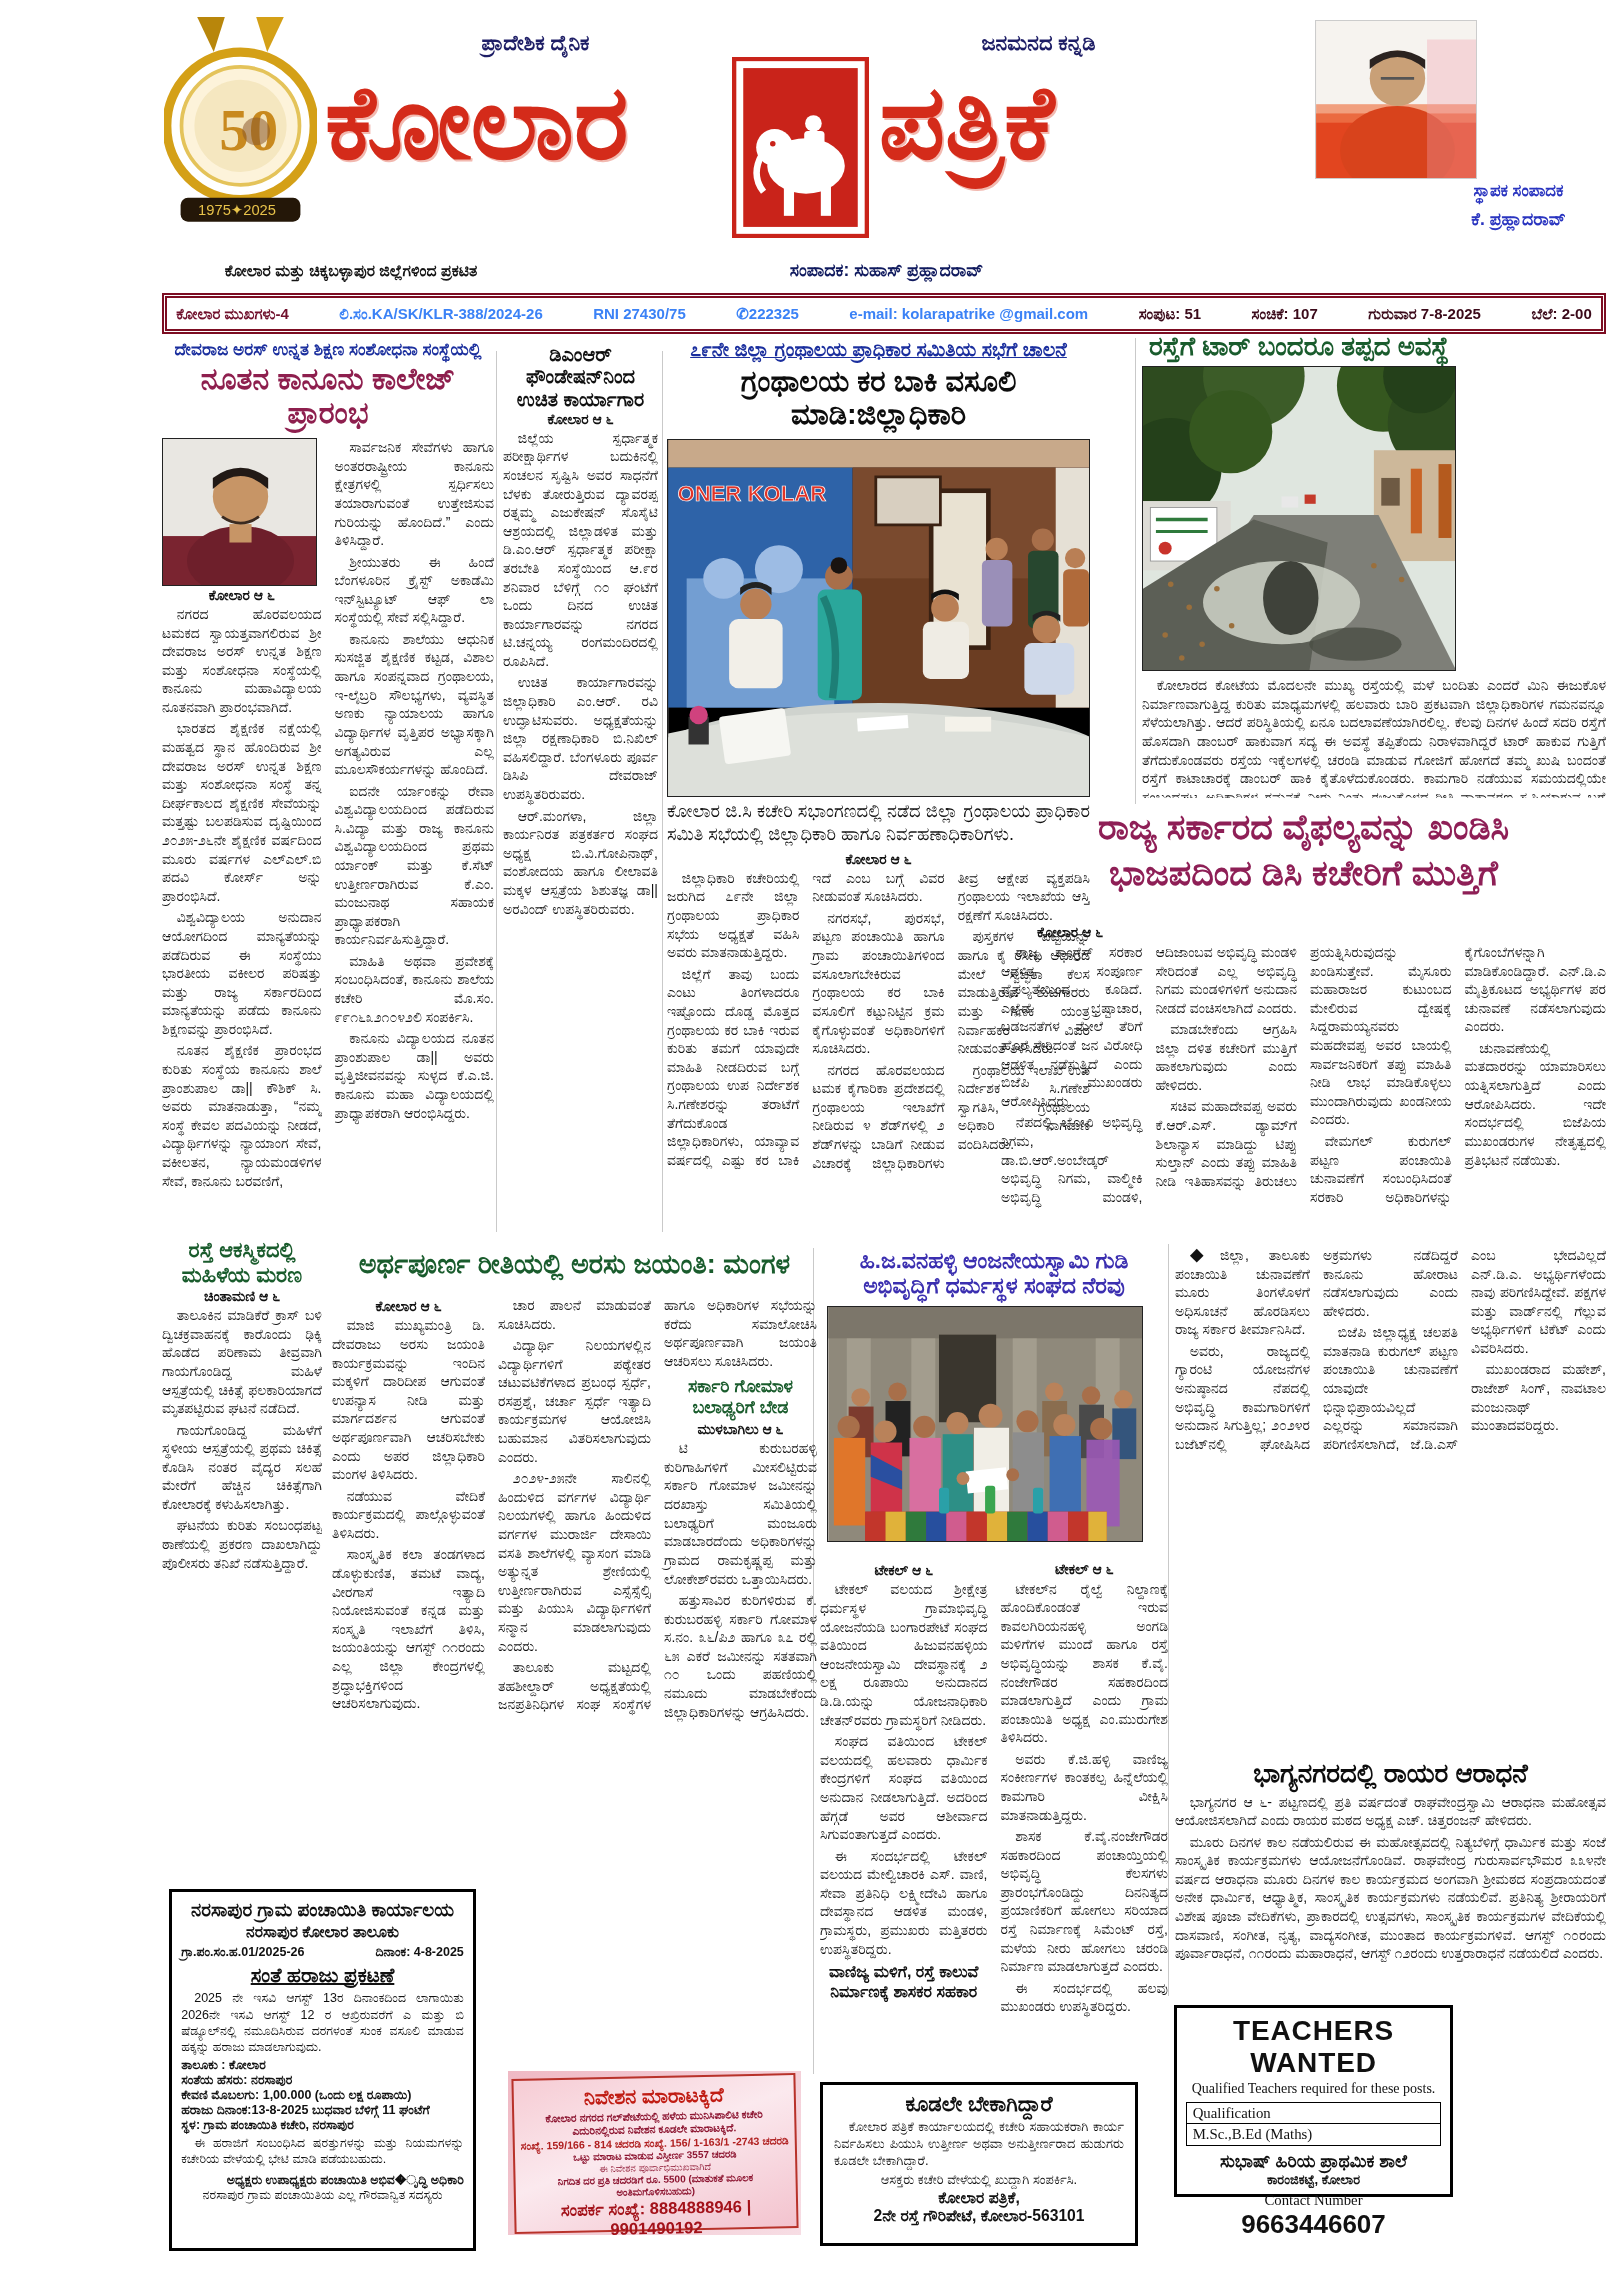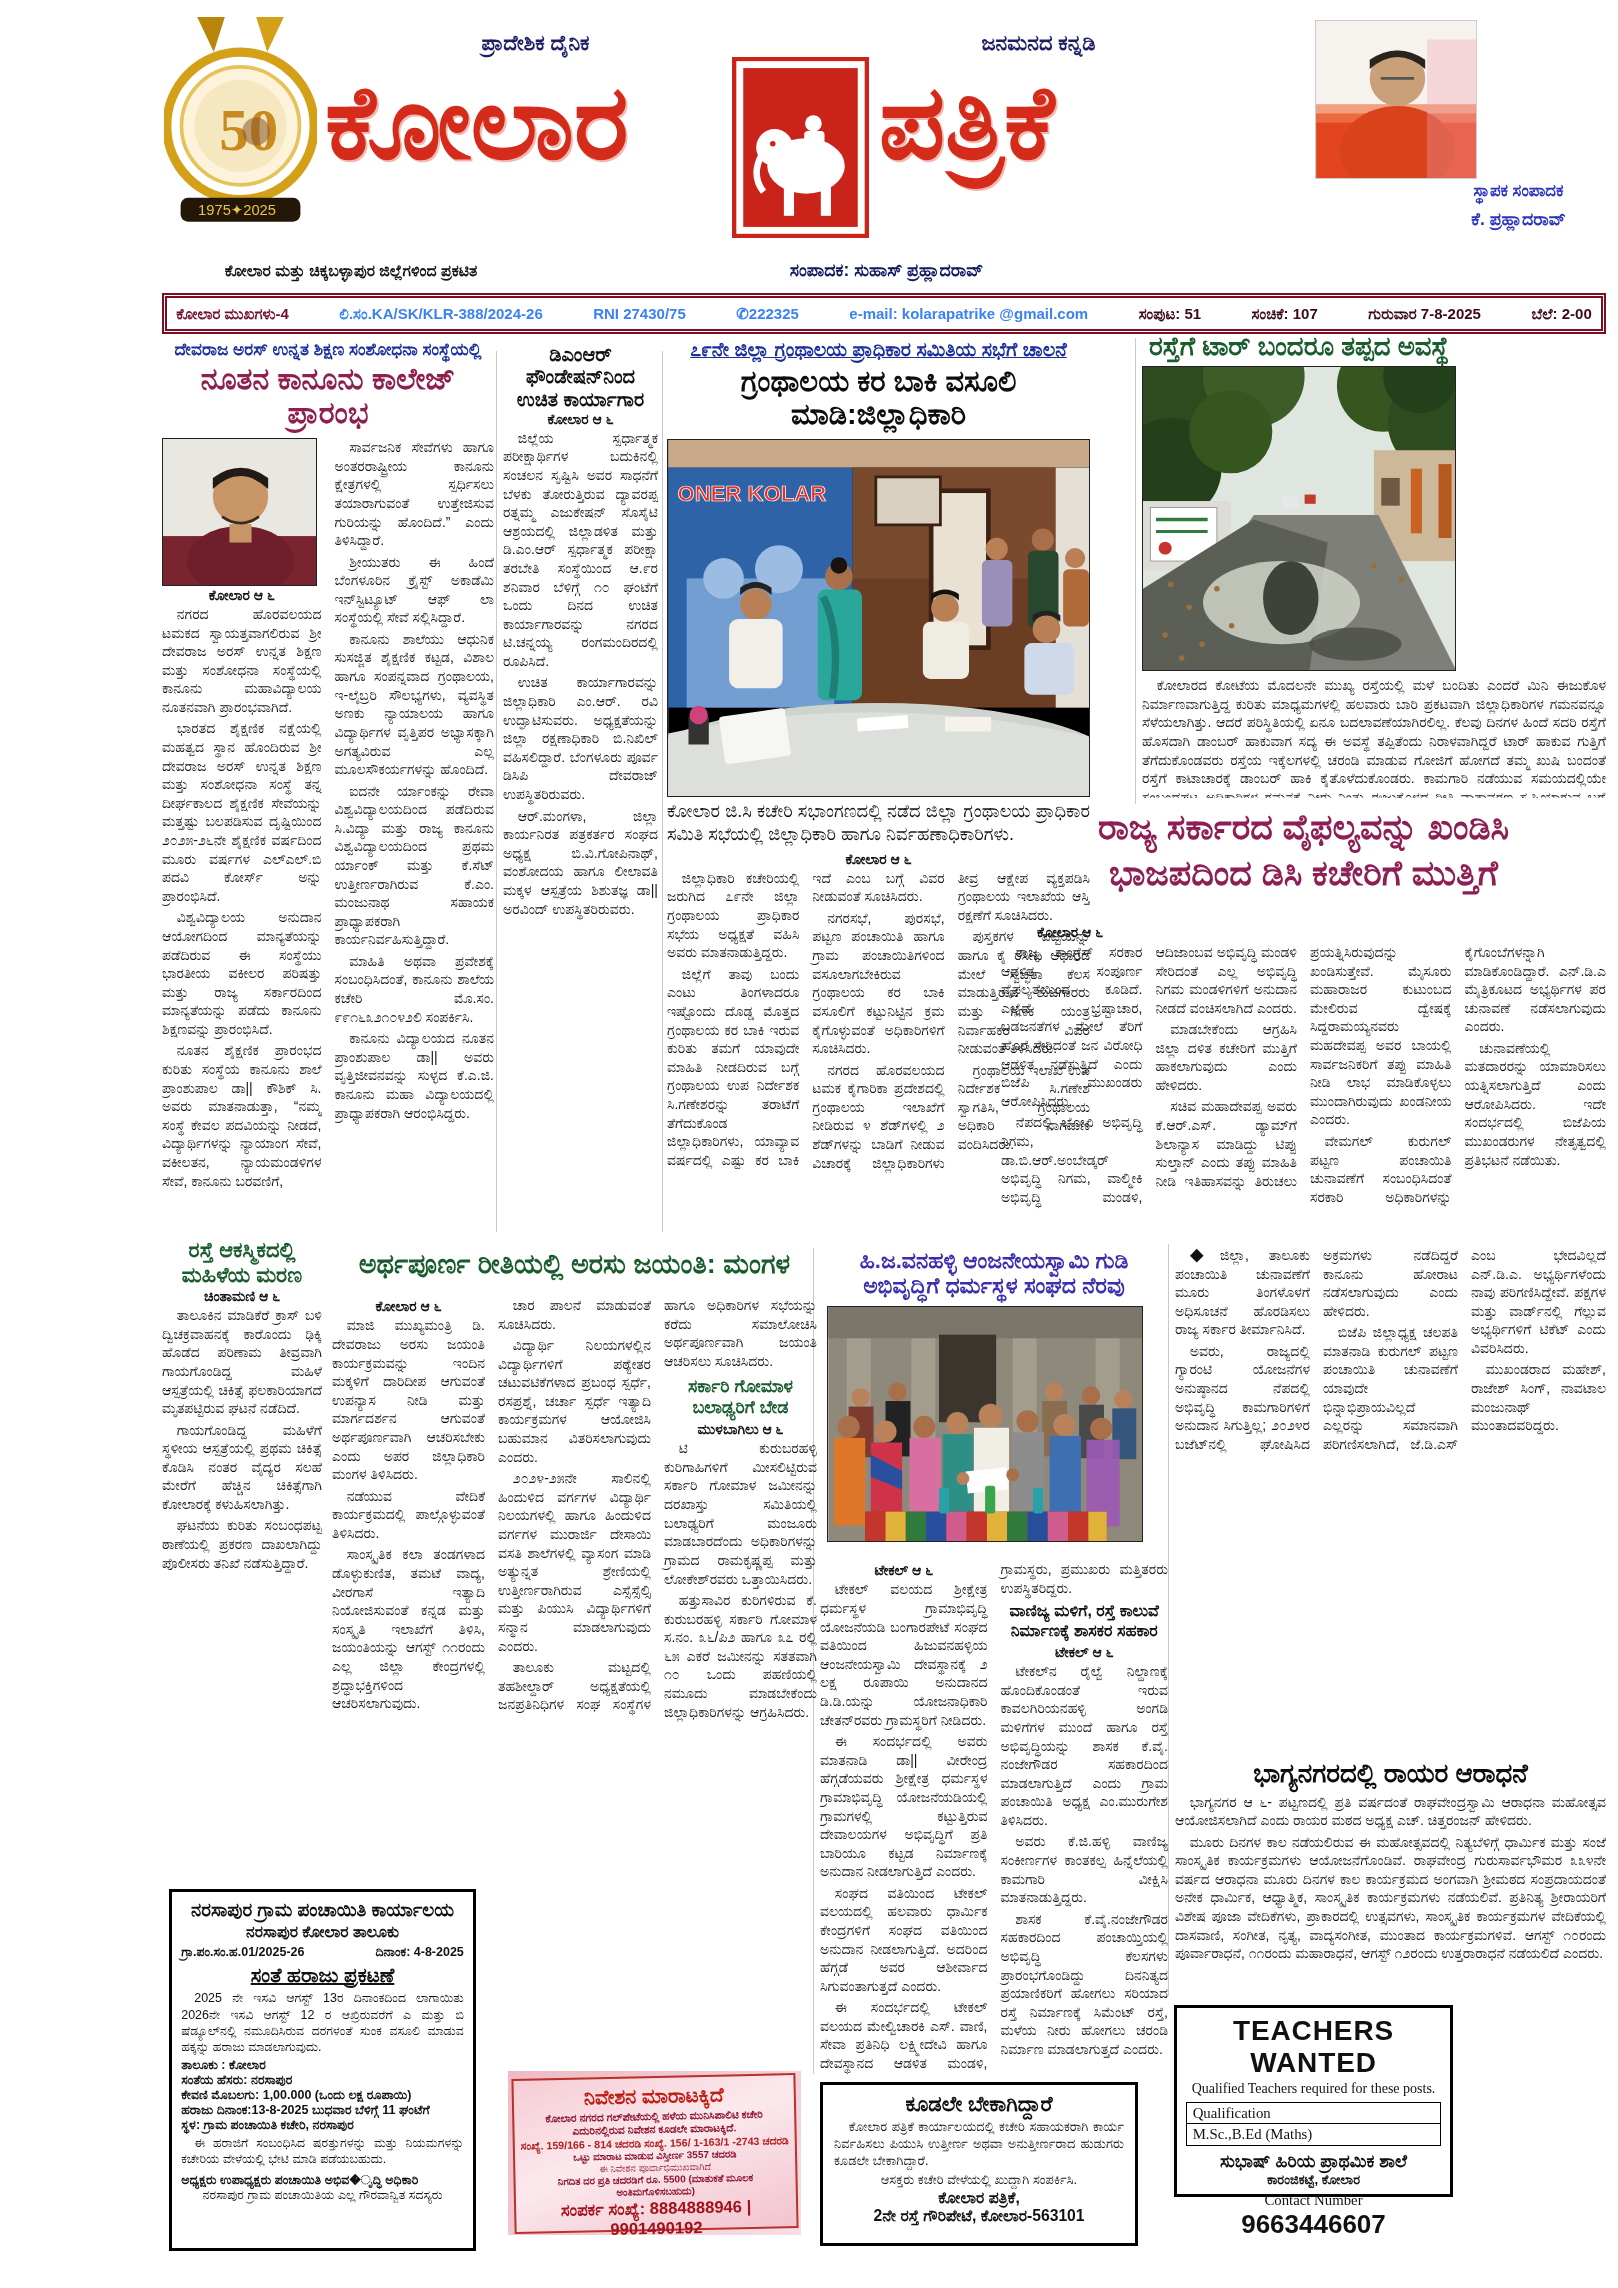--- a/index.html
+++ b/index.html
@@ -375,21 +375,20 @@
         <rect x="170" y="194" width="11" height="30" rx="3" fill="#3aa54f"></rect>
         <rect x="222" y="196" width="11" height="28" rx="3" fill="#2aa0a8"></rect>
       </svg>
     </div>
   </div>
   <div class="abs" style="left:820px;top:1560px;width:348px;height:517px;">
     <div class="body-txt cols2" style="height:517px;">
       <div class="dateline">ಟೇಕಲ್ ಆ ೬</div>
       <div>
           <p class="para">ಟೇಕಲ್ ವಲಯದ ಶ್ರೀಕ್ಷೇತ್ರ ಧರ್ಮಸ್ಥಳ ಗ್ರಾಮಾಭಿವೃದ್ಧಿ ಯೋಜನೆಯಡಿ ಬಂಗಾರಪೇಟೆ ಸಂಘದ ವತಿಯಿಂದ ಹಿಜುವನಹಳ್ಳಿಯ ಆಂಜನೇಯಸ್ವಾಮಿ ದೇವಸ್ಥಾನಕ್ಕೆ ೨ ಲಕ್ಷ ರೂಪಾಯಿ ಅನುದಾನದ ಡಿ.ಡಿ.ಯನ್ನು ಯೋಜನಾಧಿಕಾರಿ ಚೇತನ್‌ರವರು ಗ್ರಾಮಸ್ಥರಿಗೆ ನೀಡಿದರು.</p>
-          <p class="para">ಈ ಸಂದರ್ಭದಲ್ಲಿ ಅವರು ಮಾತನಾಡಿ ಡಾ|| ವೀರೇಂದ್ರ ಹೆಗ್ಗಡೆಯವರು ಶ್ರೀಕ್ಷೇತ್ರ ಧರ್ಮಸ್ಥಳ ಗ್ರಾಮಾಭಿವೃದ್ಧಿ ಯೋಜನೆಯಡಿಯಲ್ಲಿ ಗ್ರಾಮಗಳಲ್ಲಿ ಕಟ್ಟುತ್ತಿರುವ ದೇವಾಲಯಗಳ ಅಭಿವೃದ್ಧಿಗೆ ಪ್ರತಿ ಬಾರಿಯೂ ಕಟ್ಟಡ ನಿರ್ಮಾಣಕ್ಕೆ ಅನುದಾನ ನೀಡಲಾಗುತ್ತಿದೆ ಎಂದರು.</p>
           <p class="para">ಸಂಘದ ವತಿಯಿಂದ ಟೇಕಲ್ ವಲಯದಲ್ಲಿ ಹಲವಾರು ಧಾರ್ಮಿಕ ಕೇಂದ್ರಗಳಿಗೆ ಸಂಘದ ವತಿಯಿಂದ ಅನುದಾನ ನೀಡಲಾಗುತ್ತಿದೆ. ಅದರಿಂದ ಹೆಗ್ಗಡೆ ಅವರ ಆಶೀರ್ವಾದ ಸಿಗುವಂತಾಗುತ್ತದೆ ಎಂದರು.</p>
           <p class="para">ಈ ಸಂದರ್ಭದಲ್ಲಿ ಟೇಕಲ್ ವಲಯದ ಮೇಲ್ವಿಚಾರಕಿ ಎಸ್. ವಾಣಿ, ಸೇವಾ ಪ್ರತಿನಿಧಿ ಲಕ್ಷ್ಮೀದೇವಿ ಹಾಗೂ ದೇವಸ್ಥಾನದ ಆಡಳಿತ ಮಂಡಳಿ, ಗ್ರಾಮಸ್ಥರು, ಪ್ರಮುಖರು ಮತ್ತಿತರರು ಉಪಸ್ಥಿತರಿದ್ದರು.</p>
         </div>
       <div class="subhead-bold">ವಾಣಿಜ್ಯ ಮಳಿಗೆ, ರಸ್ತೆ ಕಾಲುವೆ ನಿರ್ಮಾಣಕ್ಕೆ ಶಾಸಕರ ಸಹಕಾರ</div>
       <div class="dateline">ಟೇಕಲ್ ಆ ೬</div>
       <div>
           <p class="para">ಟೇಕಲ್‌ನ ರೈಲ್ವೆ ನಿಲ್ದಾಣಕ್ಕೆ ಹೊಂದಿಕೊಂಡಂತೆ ಇರುವ ಕಾವಲಗಿರಿಯನಹಳ್ಳಿ ಅಂಗಡಿ ಮಳಿಗೆಗಳ ಮುಂದೆ ಹಾಗೂ ರಸ್ತೆ ಅಭಿವೃದ್ಧಿಯನ್ನು ಶಾಸಕ ಕೆ.ವೈ. ನಂಜೇಗೌಡರ ಸಹಕಾರದಿಂದ ಮಾಡಲಾಗುತ್ತಿದೆ ಎಂದು ಗ್ರಾಮ ಪಂಚಾಯಿತಿ ಅಧ್ಯಕ್ಷ ಎಂ.ಮುರುಗೇಶ ತಿಳಿಸಿದರು.</p>
           <p class="para">ಅವರು ಕೆ.ಜಿ.ಹಳ್ಳಿ ವಾಣಿಜ್ಯ ಸಂಕೀರ್ಣಗಳ ಕಾಂತಕಲ್ಪ ಹಿನ್ನೆಲೆಯಲ್ಲಿ ಕಾಮಗಾರಿ ವೀಕ್ಷಿಸಿ ಮಾತನಾಡುತ್ತಿದ್ದರು.</p>
           <p class="para">ಶಾಸಕ ಕೆ.ವೈ.ನಂಜೇಗೌಡರ ಸಹಕಾರದಿಂದ ಪಂಚಾಯ್ತಿಯಲ್ಲಿ ಅಭಿವೃದ್ಧಿ ಕೆಲಸಗಳು ಪ್ರಾರಂಭಗೊಂಡಿದ್ದು ದಿನನಿತ್ಯದ ಪ್ರಯಾಣಿಕರಿಗೆ ಹೋಗಲು ಸರಿಯಾದ ರಸ್ತೆ ನಿರ್ಮಾಣಕ್ಕೆ ಸಿಮೆಂಟ್ ರಸ್ತೆ, ಮಳೆಯ ನೀರು ಹೋಗಲು ಚರಂಡಿ ನಿರ್ಮಾಣ ಮಾಡಲಾಗುತ್ತದೆ ಎಂದರು.</p>
           <p class="para">ಈ ಸಂದರ್ಭದಲ್ಲಿ ಹಲವು ಮುಖಂಡರು ಉಪಸ್ಥಿತರಿದ್ದರು.</p>
@@ -413,21 +412,21 @@
       <span>ದಿನಾಂಕ: 4-8-2025</span>
     </div>
     <div style="font-size:20px;font-weight:bold;text-align:center;text-decoration:underline;margin:3.7px 0;">ಸಂತೆ ಹರಾಜು ಪ್ರಕಟಣೆ</div>
     <div style="font-size:12.5px;text-align:justify;text-indent:13px;line-height:1.3;">2025 ನೇ ಇಸವಿ ಆಗಸ್ಟ್ 13ರ ದಿನಾಂಕದಿಂದ ಲಾಗಾಯಿತು 2026ನೇ ಇಸವಿ ಆಗಸ್ಟ್ 12 ರ ಆಖ್ರಿರುವರೆಗೆ ಎ ಮತ್ತು ಬಿ ಷೆಡ್ಯೂಲ್‌ನಲ್ಲಿ ನಮೂದಿಸಿರುವ ದರಗಳಂತೆ ಸುಂಕ ವಸೂಲಿ ಮಾಡುವ ಹಕ್ಕನ್ನು ಹರಾಜು ಮಾಡಲಾಗುವುದು.</div>
     <div style="font-size:12.5px;font-weight:bold;margin-top:2.8px;">ತಾಲೂಕು : ಕೋಲಾರ</div>
     <div style="font-size:12.5px;font-weight:bold;">ಸಂತೆಯ ಹೆಸರು: ನರಸಾಪುರ</div>
     <div style="font-size:12.5px;font-weight:bold;">ಕೇವಣಿ ಮೊಬಲಗು: 1,00.000 (ಒಂದು ಲಕ್ಷ ರೂಪಾಯಿ)</div>
     <div style="font-size:12.5px;font-weight:bold;">ಹರಾಜು ದಿನಾಂಕ:13-8-2025 ಬುಧವಾರ ಬೆಳಿಗ್ಗೆ 11 ಘಂಟೆಗೆ</div>
     <div style="font-size:12.5px;font-weight:bold;">ಸ್ಥಳ: ಗ್ರಾಮ ಪಂಚಾಯಿತಿ ಕಚೇರಿ, ನರಸಾಪುರ</div>
     <div style="font-size:12.5px;text-align:justify;text-indent:13px;line-height:1.3;margin-top:1.8px;">ಈ ಹರಾಜಿಗೆ ಸಂಬಂಧಿಸಿದ ಷರತ್ತುಗಳನ್ನು ಮತ್ತು ನಿಯಮಗಳನ್ನು ಕಚೇರಿಯ ವೇಳೆಯಲ್ಲಿ ಭೇಟಿ ಮಾಡಿ ಪಡೆಯಬಹುದು.</div>
-    <div style="font-size:12.5px;font-weight:bold;text-align:left;margin-top:5.5px;">ಅಧ್ಯಕ್ಷರು   ಉಪಾಧ್ಯಕ್ಷರು   ಪಂಚಾಯಿತಿ ಅಭಿವ�ೃದ್ಧಿ ಅಧಿಕಾರಿ</div>
+    <div style="font-size:12.5px;font-weight:bold;text-align:right;margin-top:5.5px;">ಅಧ್ಯಕ್ಷರು   ಉಪಾಧ್ಯಕ್ಷರು   ಪಂಚಾಯಿತಿ ಅಭಿವ�ೃದ್ಧಿ ಅಧಿಕಾರಿ</div>
     <div style="font-size:12.5px;text-align:center;">ನರಸಾಪುರ ಗ್ರಾಮ ಪಂಚಾಯಿತಿಯ ಎಲ್ಲ ಗೌರವಾನ್ವಿತ ಸದಸ್ಯರು</div>
   </div>
 
   <div class="abs" style="left:508px;top:2071px;width:293px;height:164px;background:linear-gradient(135deg,#efb9c4,#f7dde4);padding:4.6px;box-sizing:border-box;">
     <div class="ad-card" style="width:100%;height:100%;">
       <div style="font-size:20px;font-weight:900;color:#c01d14;">ನಿವೇಶನ ಮಾರಾಟಕ್ಕಿದೆ</div>
       <div style="font-size:10.6px;font-weight:bold;color:#8c1430;line-height:1.25;margin-top:1.8px;">ಕೋಲಾರ ನಗರದ ಗಲ್‌ಪೇಟೆಯಲ್ಲಿ ಹಳೆಯ ಮುನಿಸಿಪಾಲಿಟಿ ಕಚೇರಿ ಎದುರಿನಲ್ಲಿರುವ ನಿವೇಶನ ಕೂಡಲೇ ಮಾರಾಟಕ್ಕಿದೆ.</div>
       <div style="font-size:10.6px;font-weight:bold;color:#b02020;">ಸಂಖ್ಯೆ. 159/166 - 814 ಚದರಡಿ    ಸಂಖ್ಯೆ. 156/ 1-163/1 -2743 ಚದರಡಿ</div>
       <div style="font-size:10px;font-weight:bold;color:#8c1430;">ಒಟ್ಟು ಮಾರಾಟ ಮಾಡುವ ವಿಸ್ತೀರ್ಣ 3557 ಚದರಡಿ</div>
       <div style="font-size:9.7px;color:#8c1430;">ಈ ನಿವೇಶನ ಪೂರ್ವಾಭಿಮುಖವಾಗಿದೆ</div>

